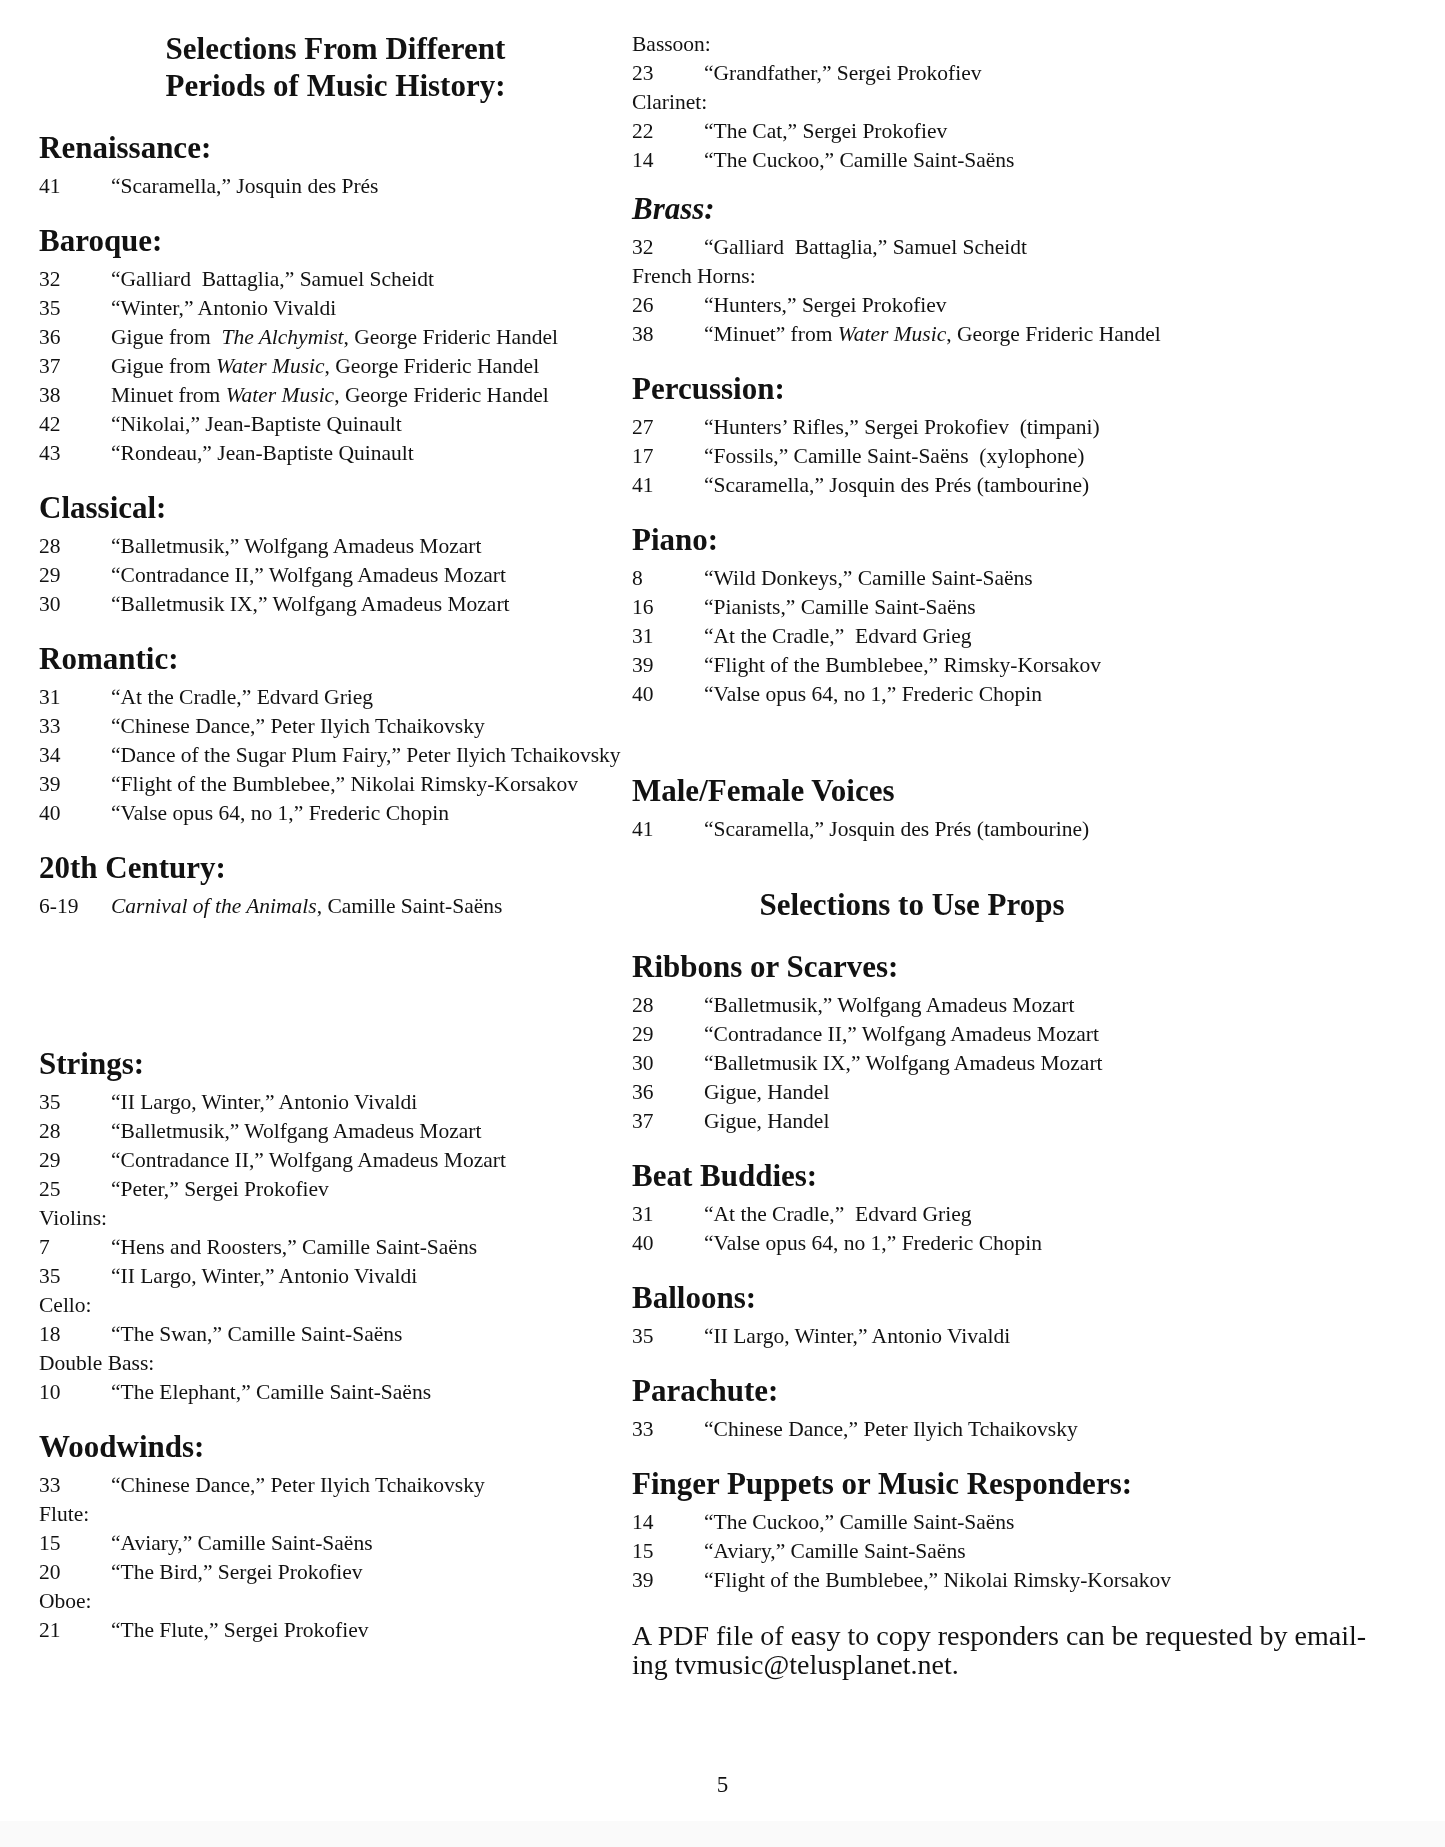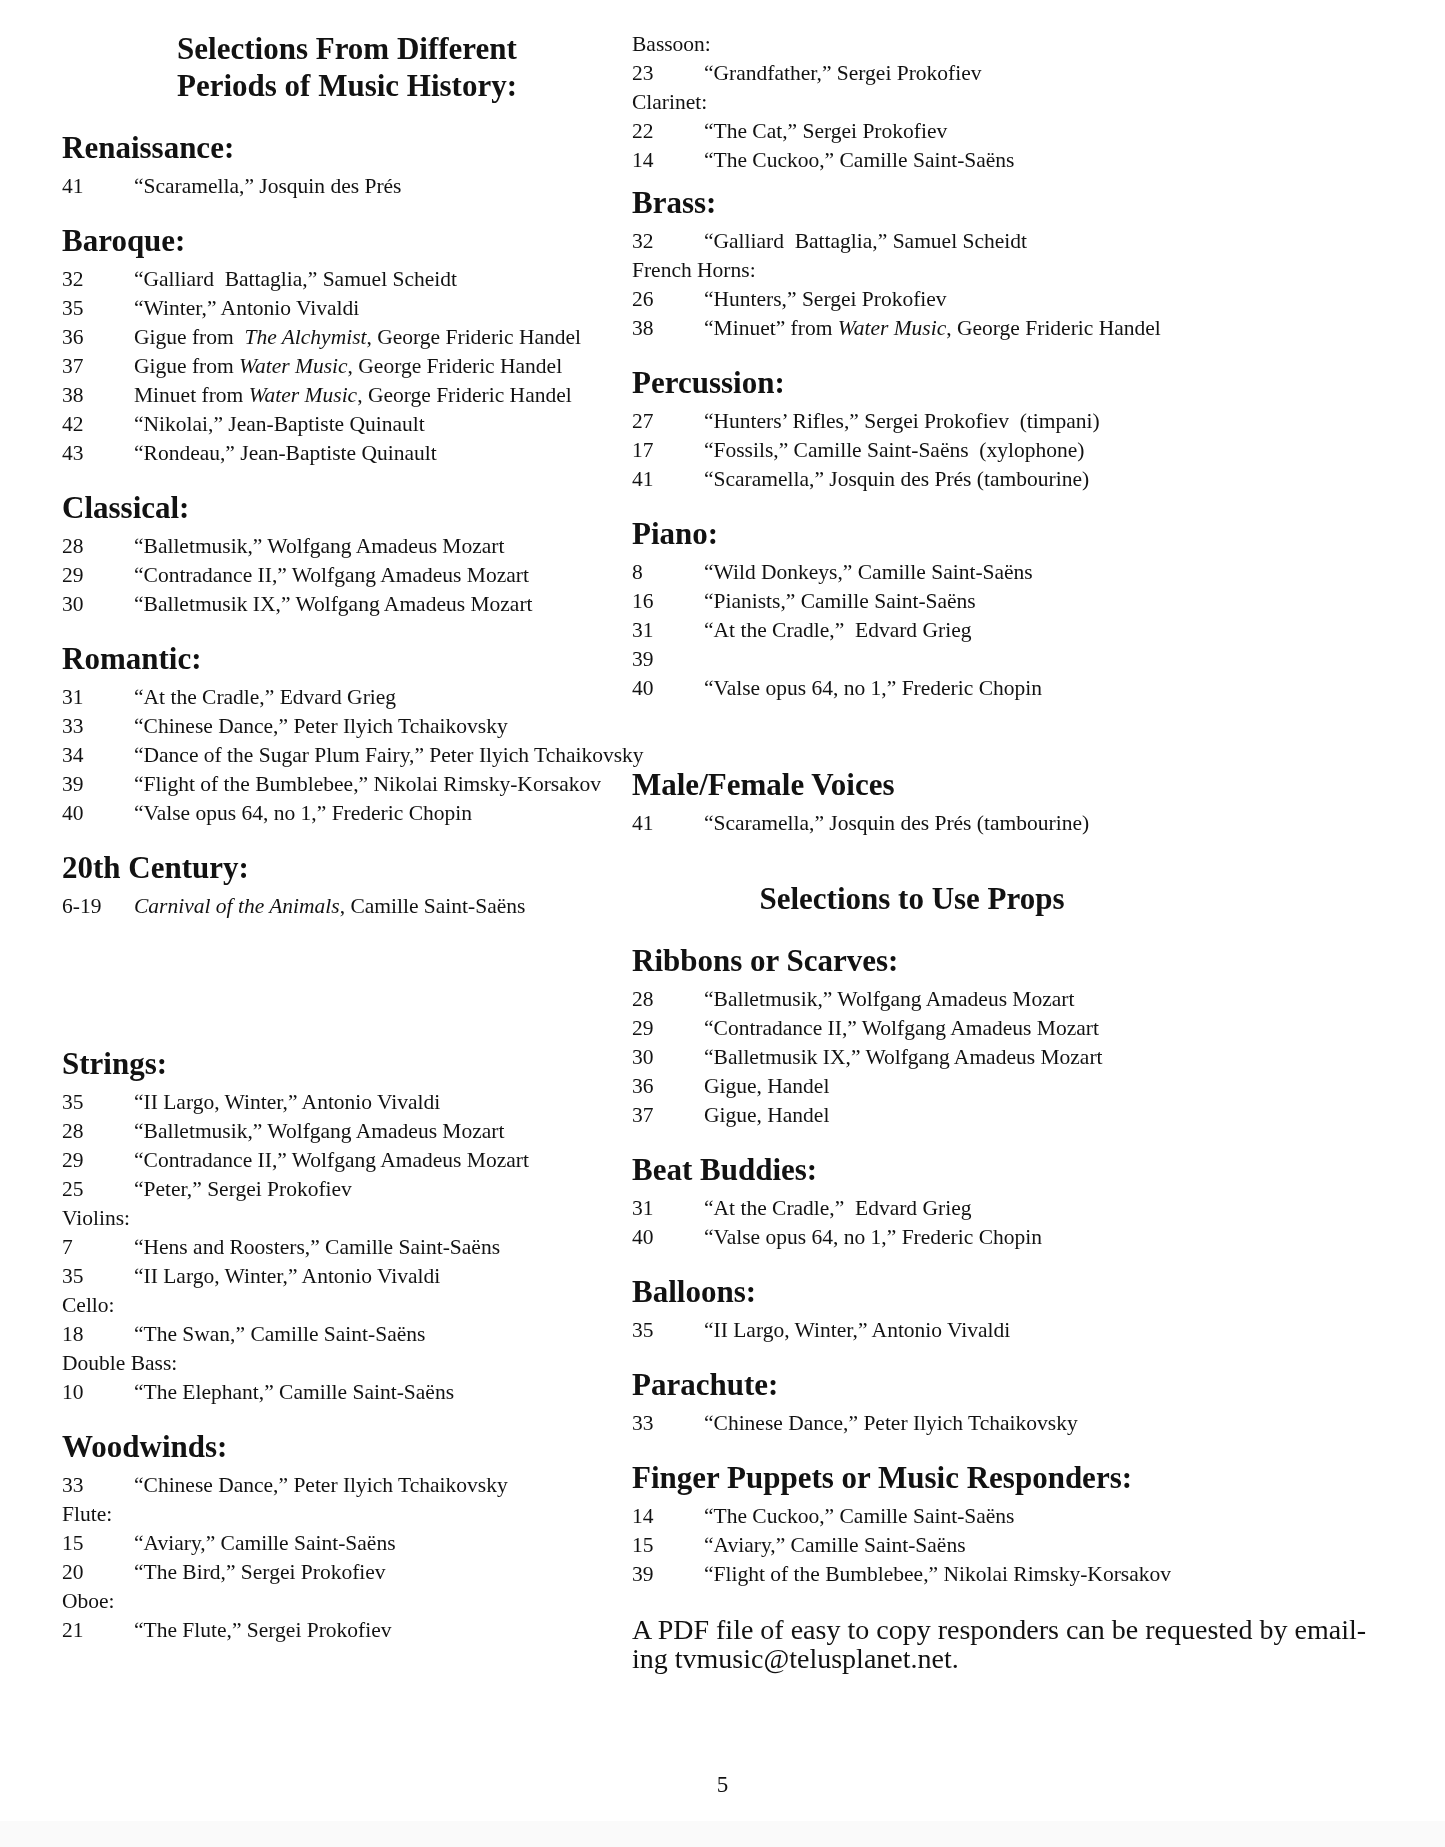--- a/index.html
+++ b/index.html
@@ -5,26 +5,26 @@
   html,body{margin:0;padding:0;background:#ffffff;}
   .page{
     position:relative;
     width:1445px;height:1847px;
     background:#ffffff;color:#121212;
     font-family:"Liberation Serif","DejaVu Serif",serif;
     overflow:hidden;
   }
   .columns{display:flex;align-items:flex-start;}
   .col{box-sizing:border-box;}
-  .col-left{width:632px;padding:30px 0 0 62px;}
+  .col-left{width:632px;padding:30px 0 0 39px;}
   .col-right{width:813px;padding:30px 0 0 0;}
   .title{font-weight:700;font-size:31px;line-height:37px;text-align:center;margin:0 0 26px 0;}
   .title-narrow{width:560px;}
   .heading{font-size:31px;line-height:36px;font-weight:700;margin:22px 0 6px 0;}
-  .heading.tight{margin-top:10px;}
+  .heading.tight{margin-top:16px;font-style:italic;}
   .sub{font-size:21.5px;line-height:29px;font-weight:400;margin:0;}
   .item{display:flex;font-size:21.5px;line-height:29px;white-space:pre;}
   .item .num{width:72px;flex:0 0 72px;}
   .item .txt i{font-style:italic;}
   .note{font-size:28px;line-height:29px;margin-top:26px;white-space:pre;}
   .gap{width:100%;}
   .gap-md{height:42px;}
   .gap-lg{height:103px;}
   .footer{position:absolute;top:1772px;left:0;width:100%;text-align:center;font-size:23px;}
   .band{position:absolute;left:0;bottom:0;width:100%;height:26px;background:#fafafa;}
@@ -94,21 +94,21 @@
         <div class="item"><span class="num">26</span><span class="txt"><span>“Hunters,” Sergei Prokofiev</span></span></div>
         <div class="item"><span class="num">38</span><span class="txt"><span>“Minuet” from </span><i>Water Music</i><span>, George Frideric Handel</span></span></div>
         <div class="heading">Percussion:</div>
         <div class="item"><span class="num">27</span><span class="txt"><span>“Hunters’ Rifles,” Sergei Prokofiev  (timpani)</span></span></div>
         <div class="item"><span class="num">17</span><span class="txt"><span>“Fossils,” Camille Saint-Saëns  (xylophone)</span></span></div>
         <div class="item"><span class="num">41</span><span class="txt"><span>“Scaramella,” Josquin des Prés (tambourine)</span></span></div>
         <div class="heading">Piano:</div>
         <div class="item"><span class="num">8</span><span class="txt"><span>“Wild Donkeys,” Camille Saint-Saëns</span></span></div>
         <div class="item"><span class="num">16</span><span class="txt"><span>“Pianists,” Camille Saint-Saëns</span></span></div>
         <div class="item"><span class="num">31</span><span class="txt"><span>“At the Cradle,”  Edvard Grieg</span></span></div>
-        <div class="item"><span class="num">39</span></div>
+        <div class="item"><span class="num">39</span><span class="txt"><span>“Flight of the Bumblebee,” Rimsky-Korsakov</span></span></div>
         <div class="item"><span class="num">40</span><span class="txt"><span>“Valse opus 64, no 1,” Frederic Chopin</span></span></div>
         <div class="gap gap-md"></div>
         <div class="heading">Male/Female Voices</div>
         <div class="item"><span class="num">41</span><span class="txt"><span>“Scaramella,” Josquin des Prés (tambourine)</span></span></div>
         <div class="gap gap-md"></div>
         <div class="title title-narrow">
           <div>Selections to Use Props</div>
         </div>
         <div class="heading">Ribbons or Scarves:</div>
         <div class="item"><span class="num">28</span><span class="txt"><span>“Balletmusik,” Wolfgang Amadeus Mozart</span></span></div>

